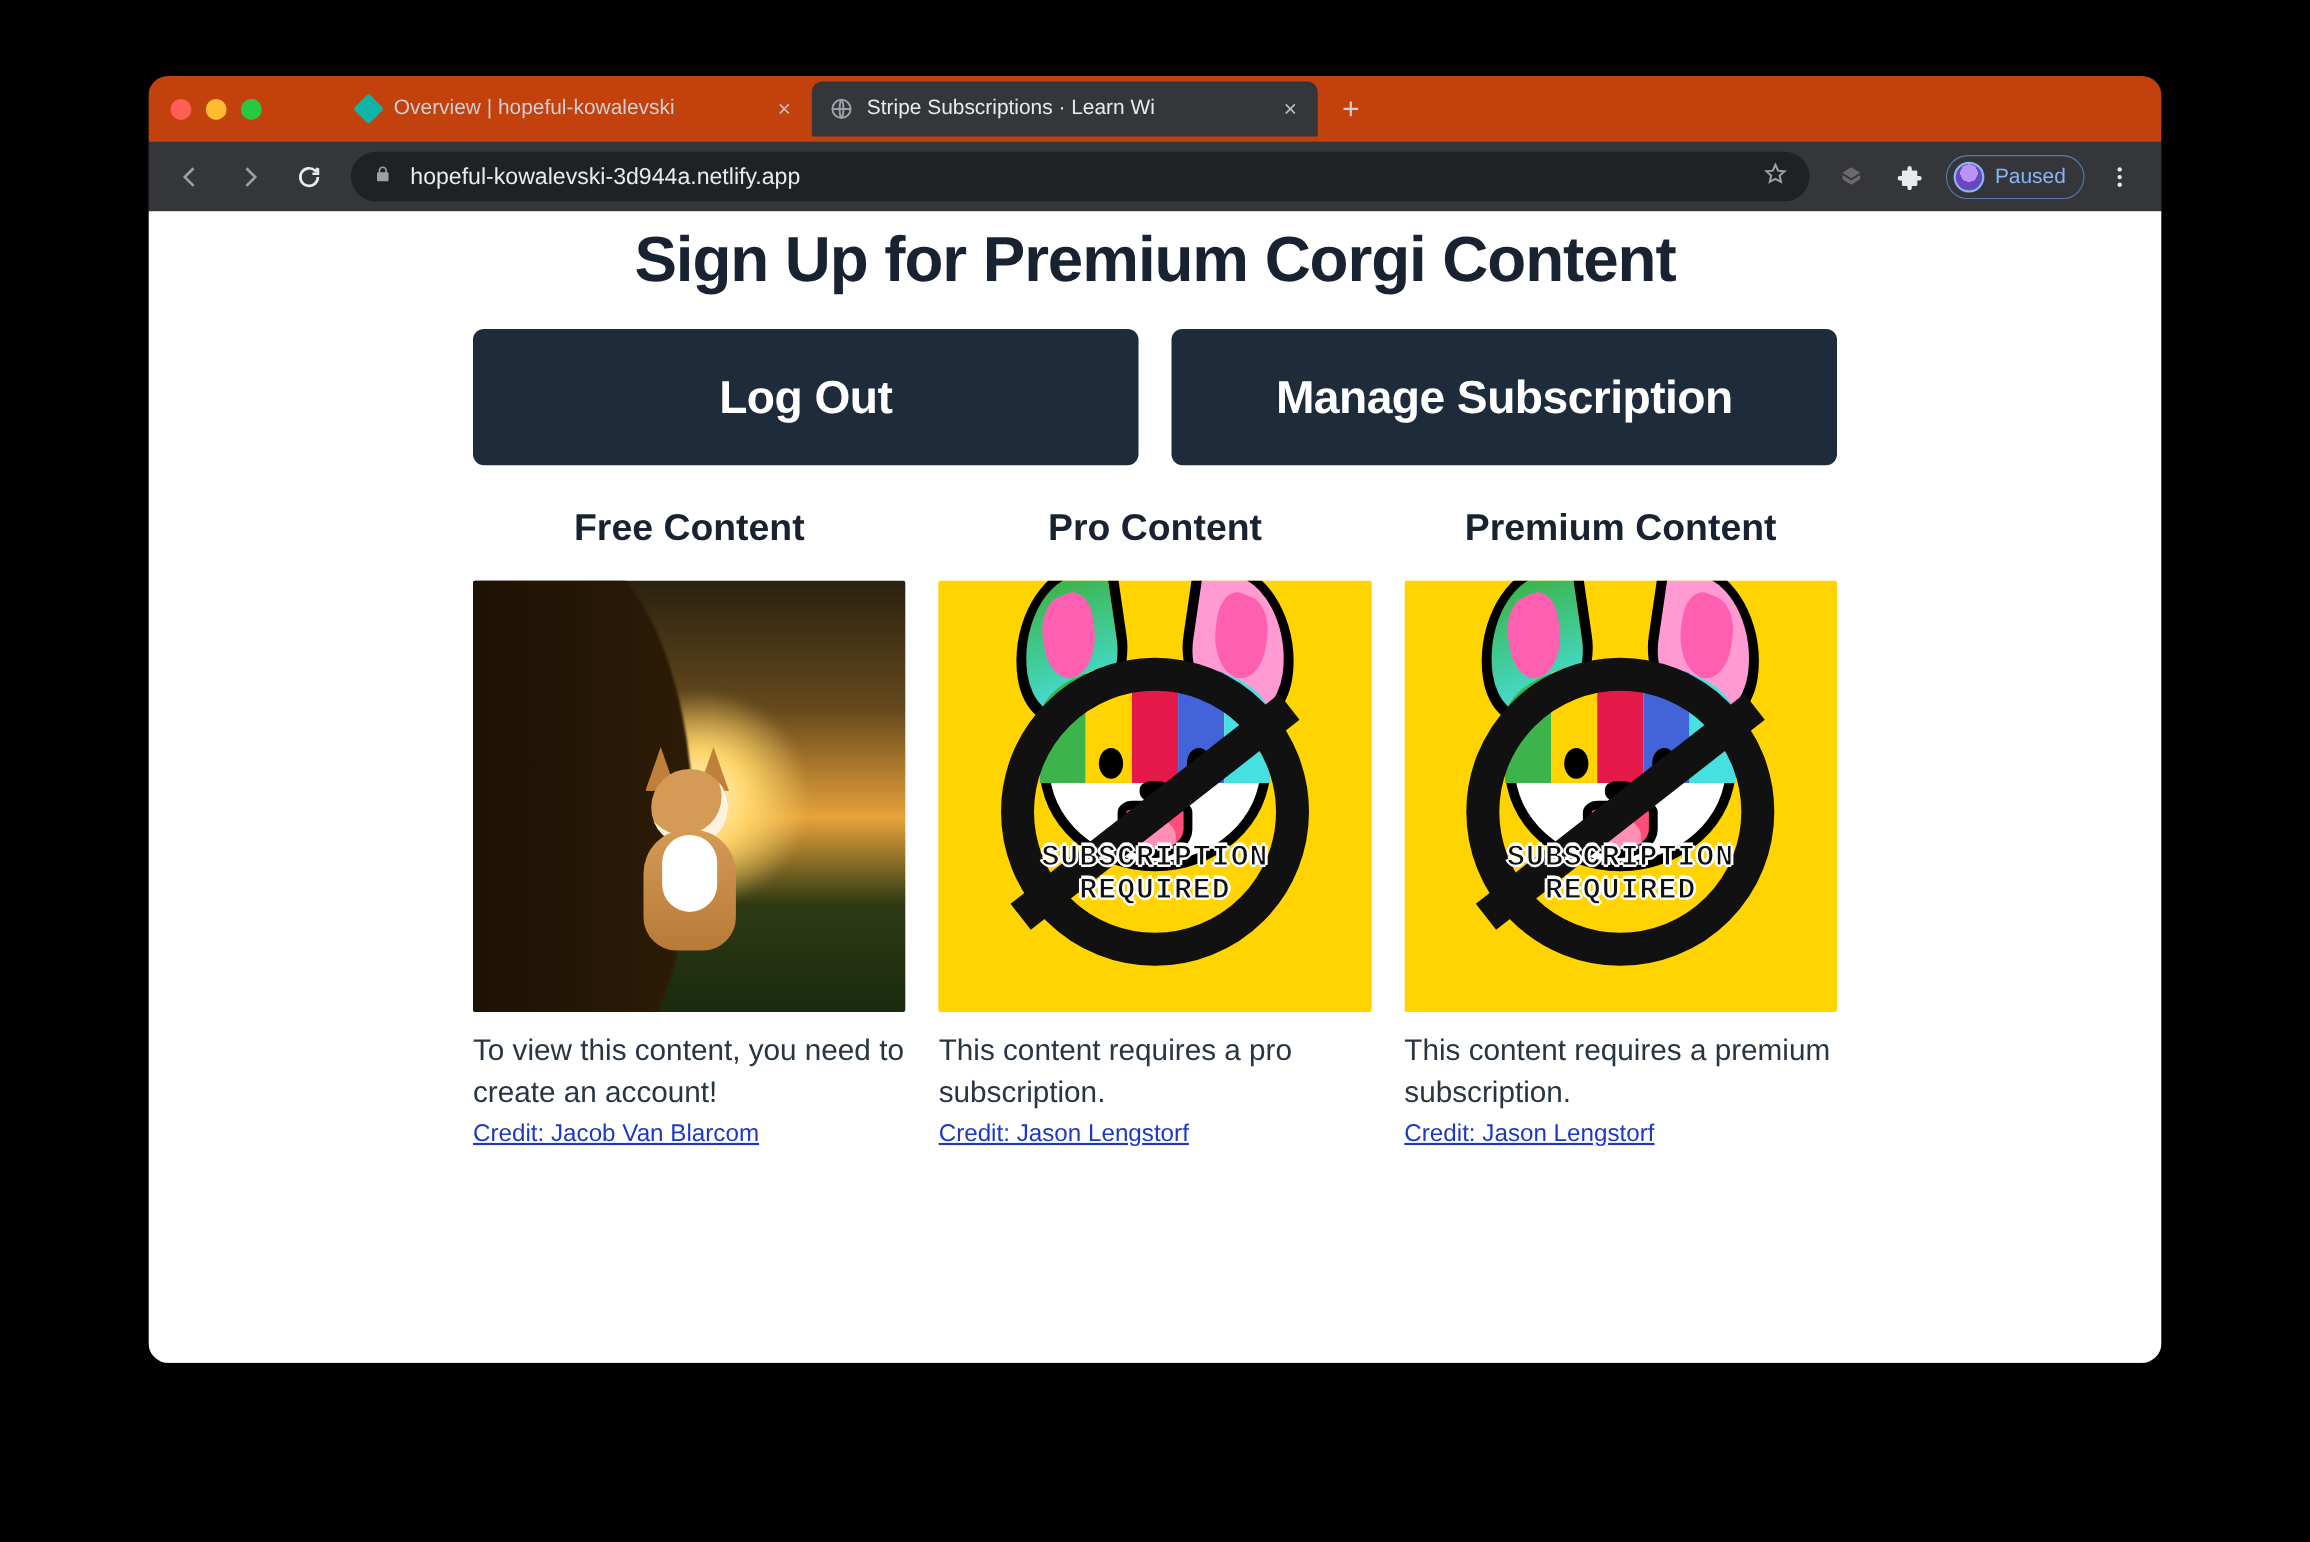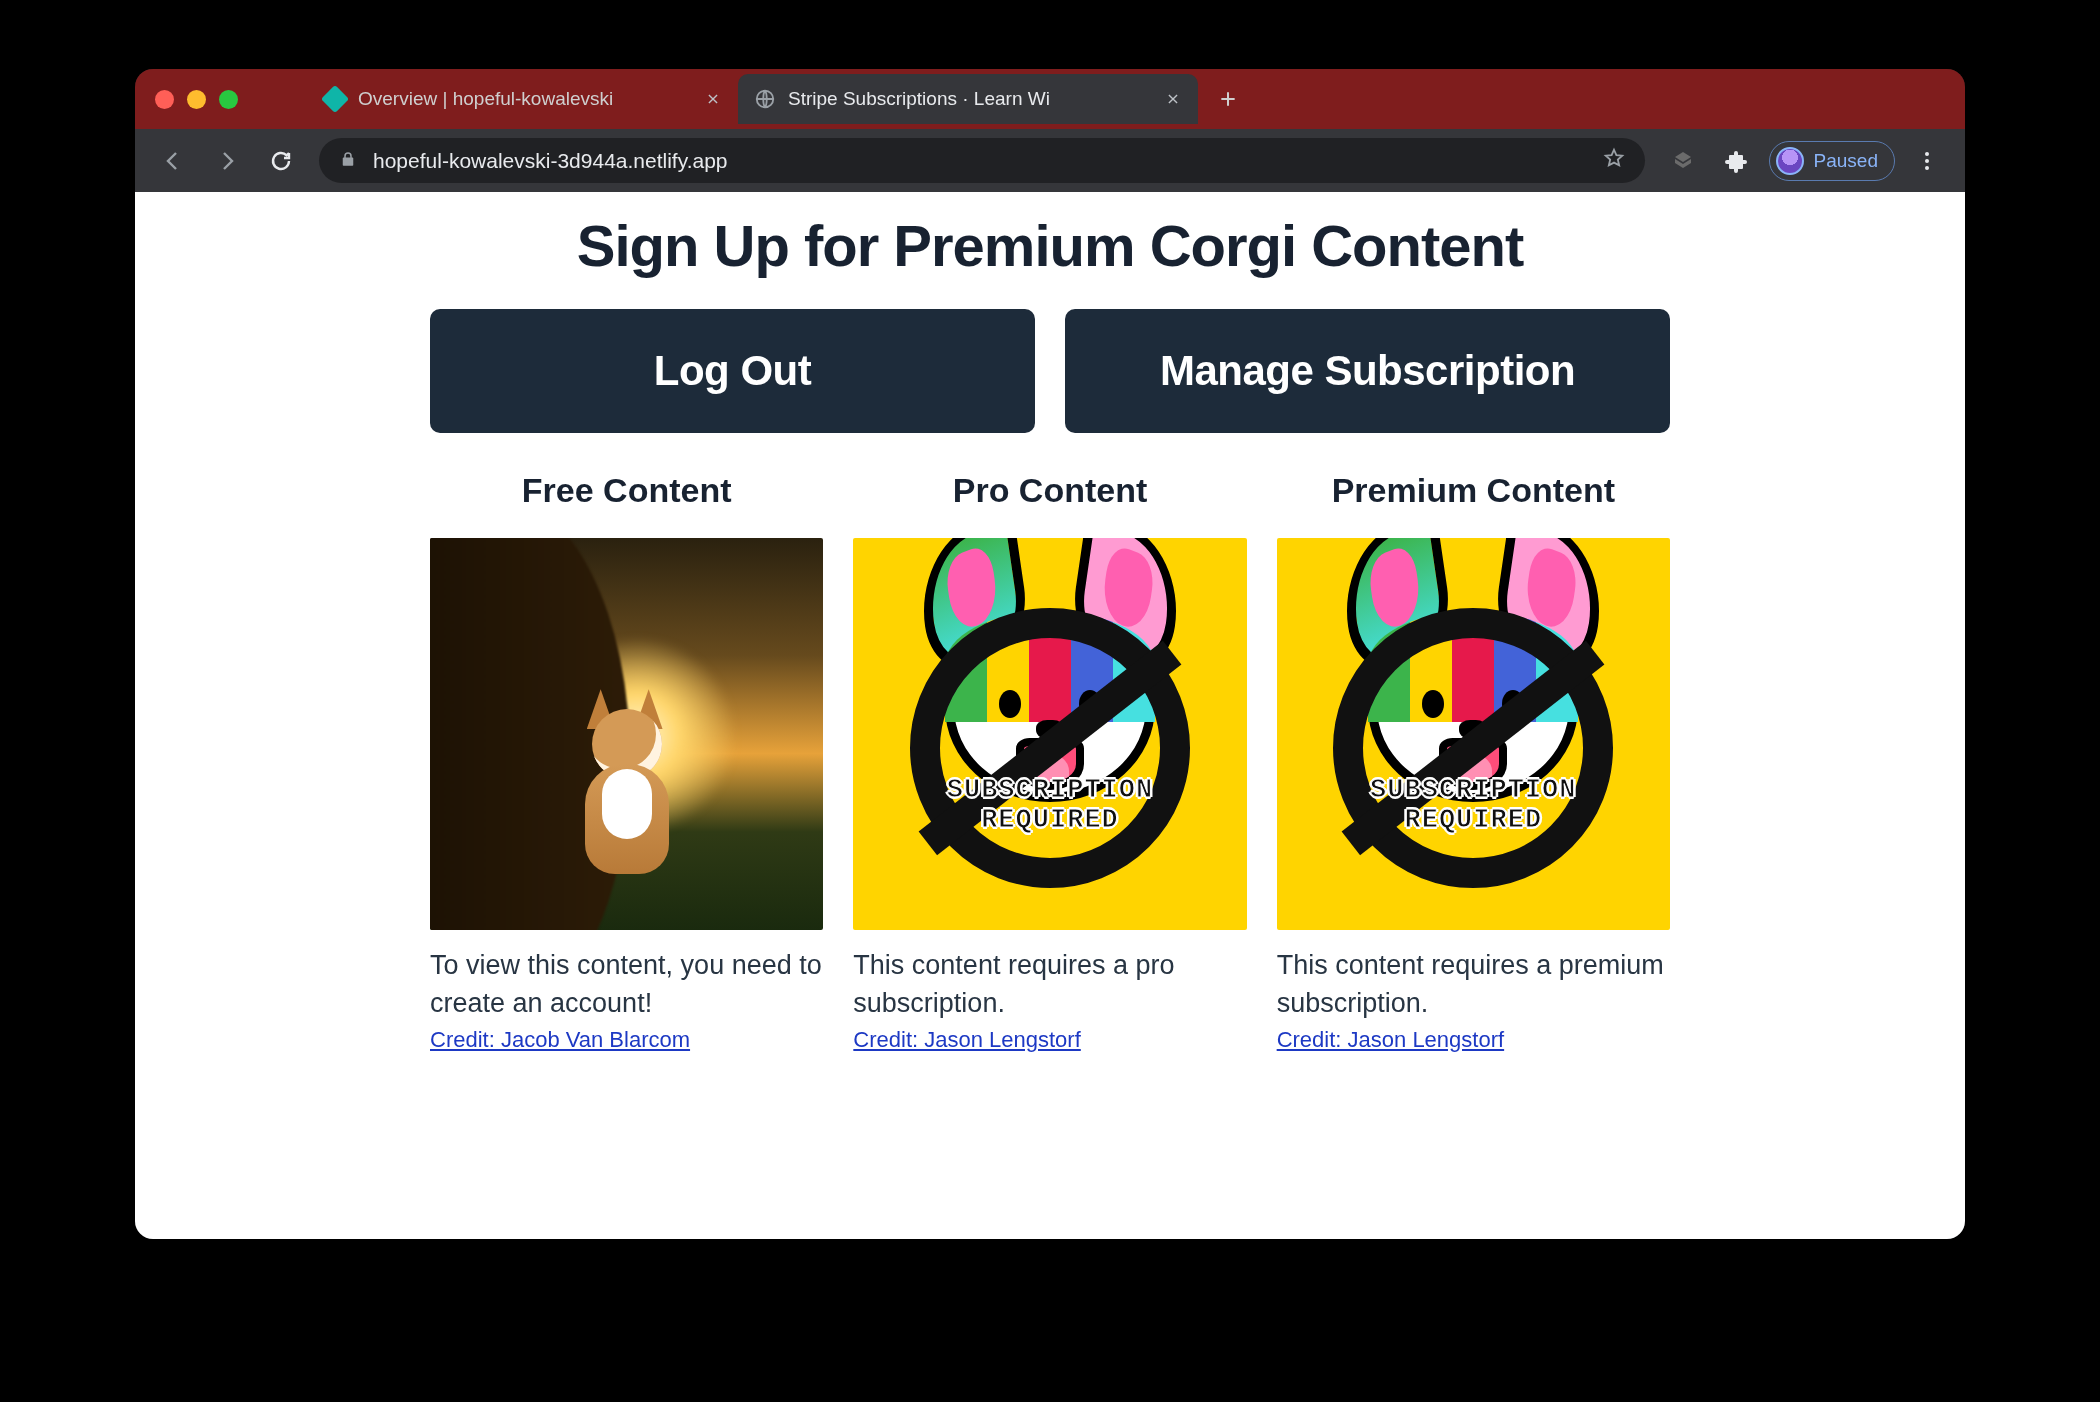--- a/index.html
+++ b/index.html
@@ -13,21 +13,21 @@
     height: 1170px;
     border-radius: 18px;
     overflow: hidden;
     background: #202124;
     box-shadow: 0 30px 80px rgba(0,0,0,.6);
   }
 
   
   .tabstrip {
     height: 60px;
-    background: #7f1d1d;
+    background: #c2410c;
     display: flex;
     align-items: center;
     padding-left: 20px;
   }
   .traffic-lights { display: flex; gap: 13px; margin-right: 70px; align-items: center; }
   .tl { width: 19px; height: 19px; border-radius: 50%; }
   .tl.red { background: #ff5f57; }
   .tl.yellow { background: #febc2e; }
   .tl.green { background: #28c840; }
 
@@ -114,21 +114,21 @@
 
   
   .viewport {
     background: #fff;
     height: calc(100% - 123px);
     overflow: hidden;
   }
   .page {
     width: 1240px;
     margin: 0 auto;
-    padding-top: 20px;
+    padding-top: 10px;
     color: #1a2533;
   }
 
   .page h1 {
     font-weight: 900;
     font-size: 58px;
     text-align: center;
     color: #182231;
     letter-spacing: -1px;
     margin-bottom: 30px;

